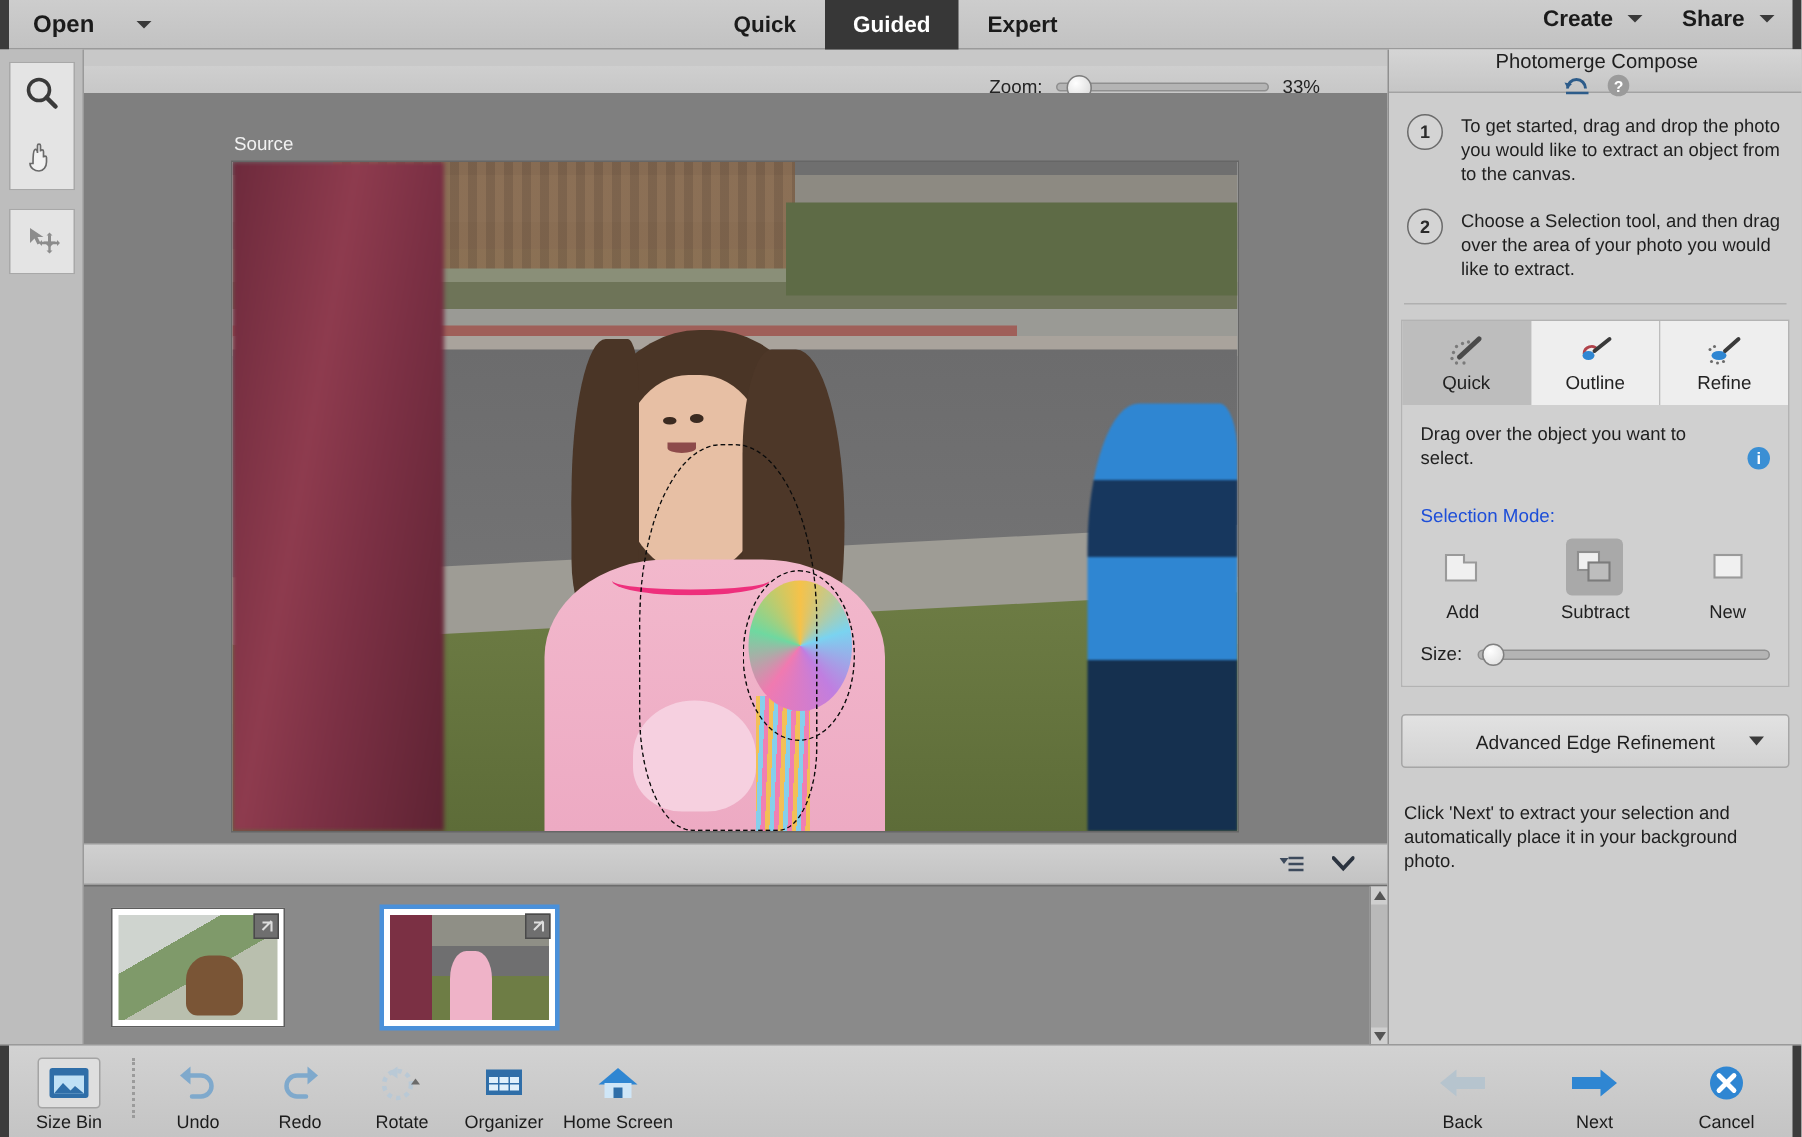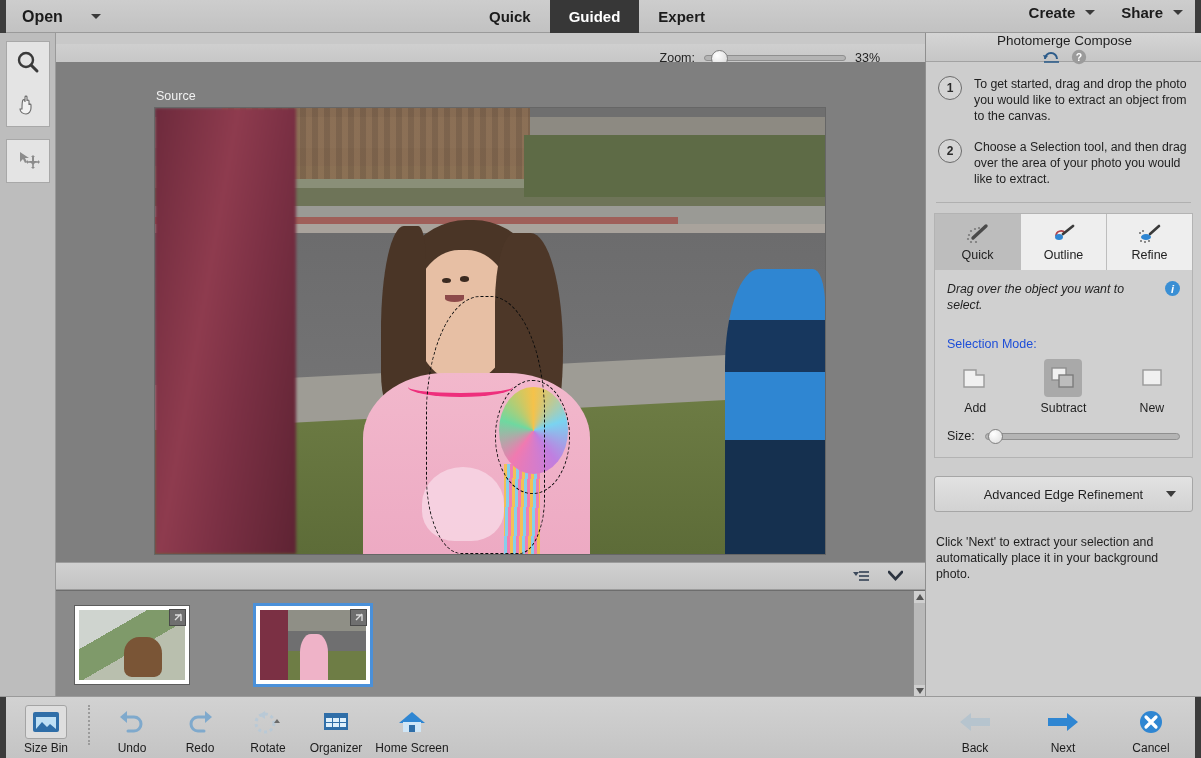--- a/index.html
+++ b/index.html
@@ -147,21 +147,21 @@
   .sep { height: 1px; background: #b0b0b0; margin: 4px 10px 0; }
 
   .modebox { margin: 10px 8px 0; background: #d9d9d9; border: 1px solid #b3b3b3; }
   .modetabs { display: flex; }
   .mtab { flex: 1; height: 56px; background: #eeeeee; border-right: 1px solid #bdbdbd;
     display: flex; flex-direction: column; align-items: center; justify-content: center; gap: 3px; cursor: pointer; }
   .mtab:last-child { border-right: none; }
   .mtab.active { background: #bdbdbd; }
   .mtab span { font-size: 12.5px; color: #222; }
   .mbody { padding: 11px 12px 14px; background: #d0d0d0; }
-  .hint-row { display: flex; align-items: flex-start; gap: 8px; font-style: italic; }
+  .hint-row { display: flex; align-items: flex-end; gap: 8px; }
   .hint { font-size: 12.3px; line-height: 16px; color: #1f1f1f; flex: 1; }
   .info-dot { width: 15px; height: 15px; border-radius: 50%; background: #3a8fd4; color: #fff;
     font-size: 11px; font-weight: bold; display: flex; align-items: center; justify-content: center; cursor: pointer; }
   .selmode-label { font-size: 12.5px; color: #1d4ed8; margin-top: 24px; }
   .selmodes { display: flex; gap: 32px; margin-top: 8px; }
   .smode { width: 60px; display: flex; flex-direction: column; align-items: center; gap: 4px; cursor: pointer; }
   .smode .box { width: 38px; height: 38px; display: flex; align-items: center; justify-content: center; border-radius: 4px; }
   .smode.active .box { background: #a9a9a9; }
   .smode label { font-size: 12.3px; color: #1f1f1f; cursor: pointer; }
   .size-row { display: flex; align-items: center; gap: 10px; margin-top: 14px; }

